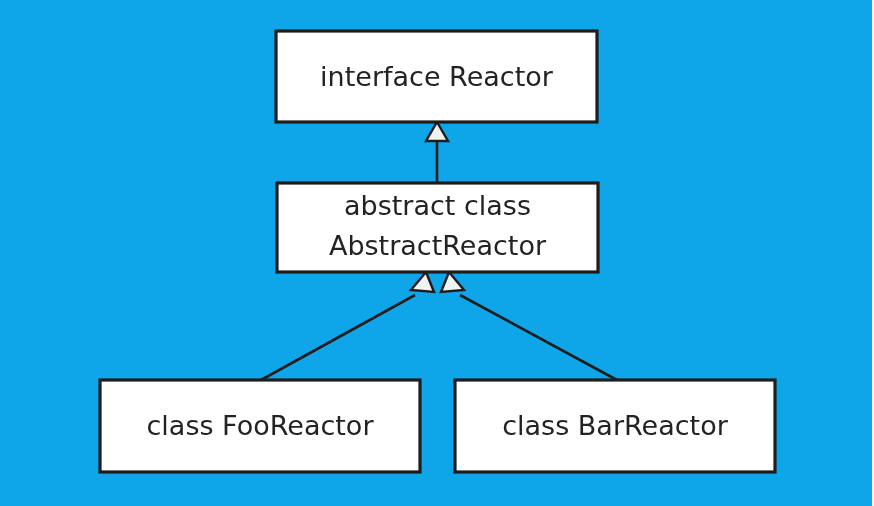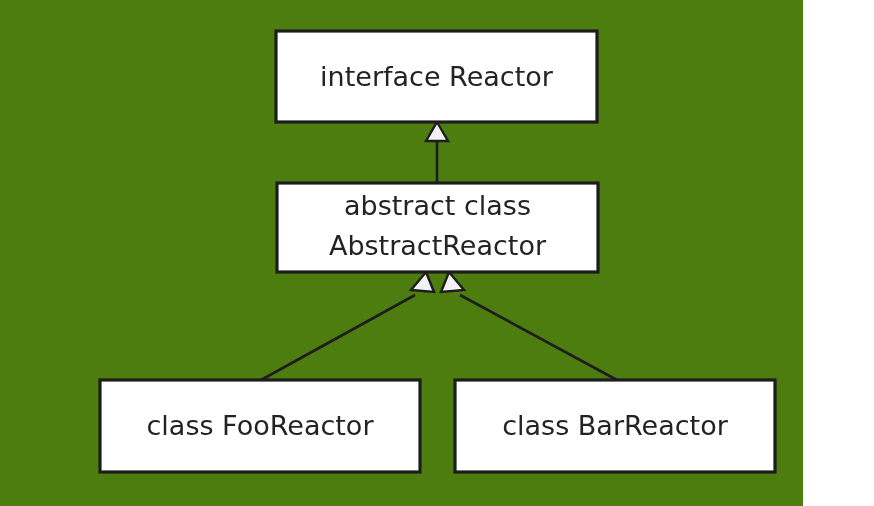--- a/index.html
+++ b/index.html
@@ -3,23 +3,23 @@
 <meta charset="utf-8">
 <title>UML Class Diagram</title>
 <style>
   html, body {
     margin: 0;
     padding: 0;
     background: #ffffff;
   }
   #diagram-root {
     position: relative;
-    width: 803px;
+    width: 872px;
     height: 506px;
-    background: #4d7c0f;
+    background: #0ea5e9;
     overflow: hidden;
     font-family: "DejaVu Sans", "Liberation Sans", sans-serif;
   }
   #uml-svg {
     position: absolute;
     left: 0;
     top: 0;
     width: 874px;
     height: 506px;
   }

